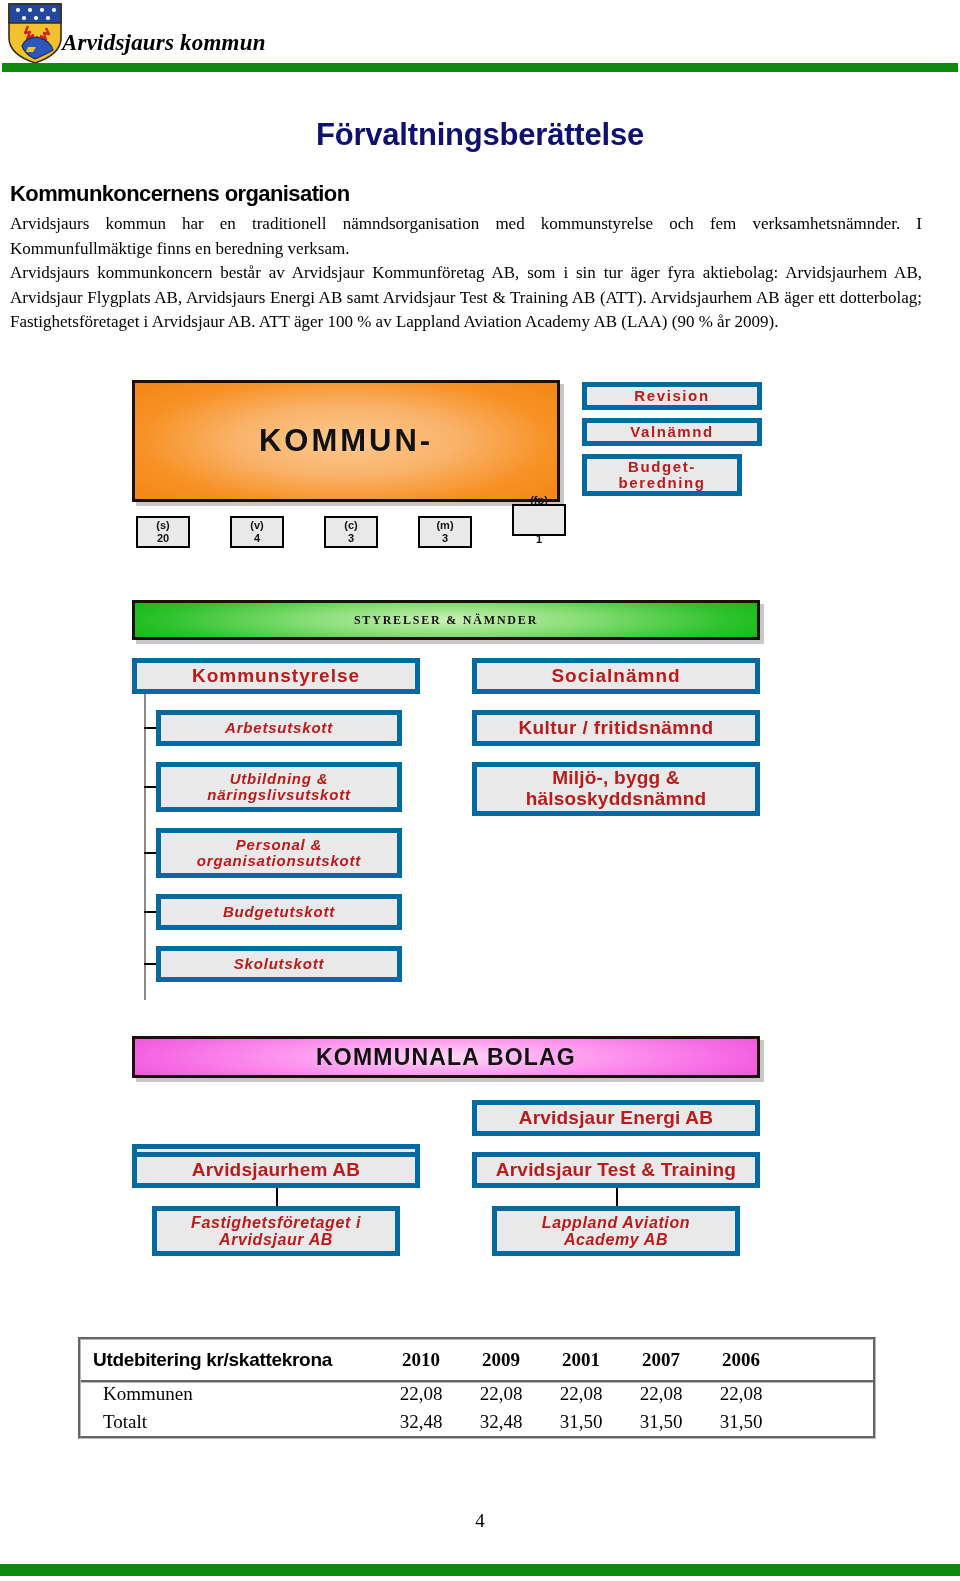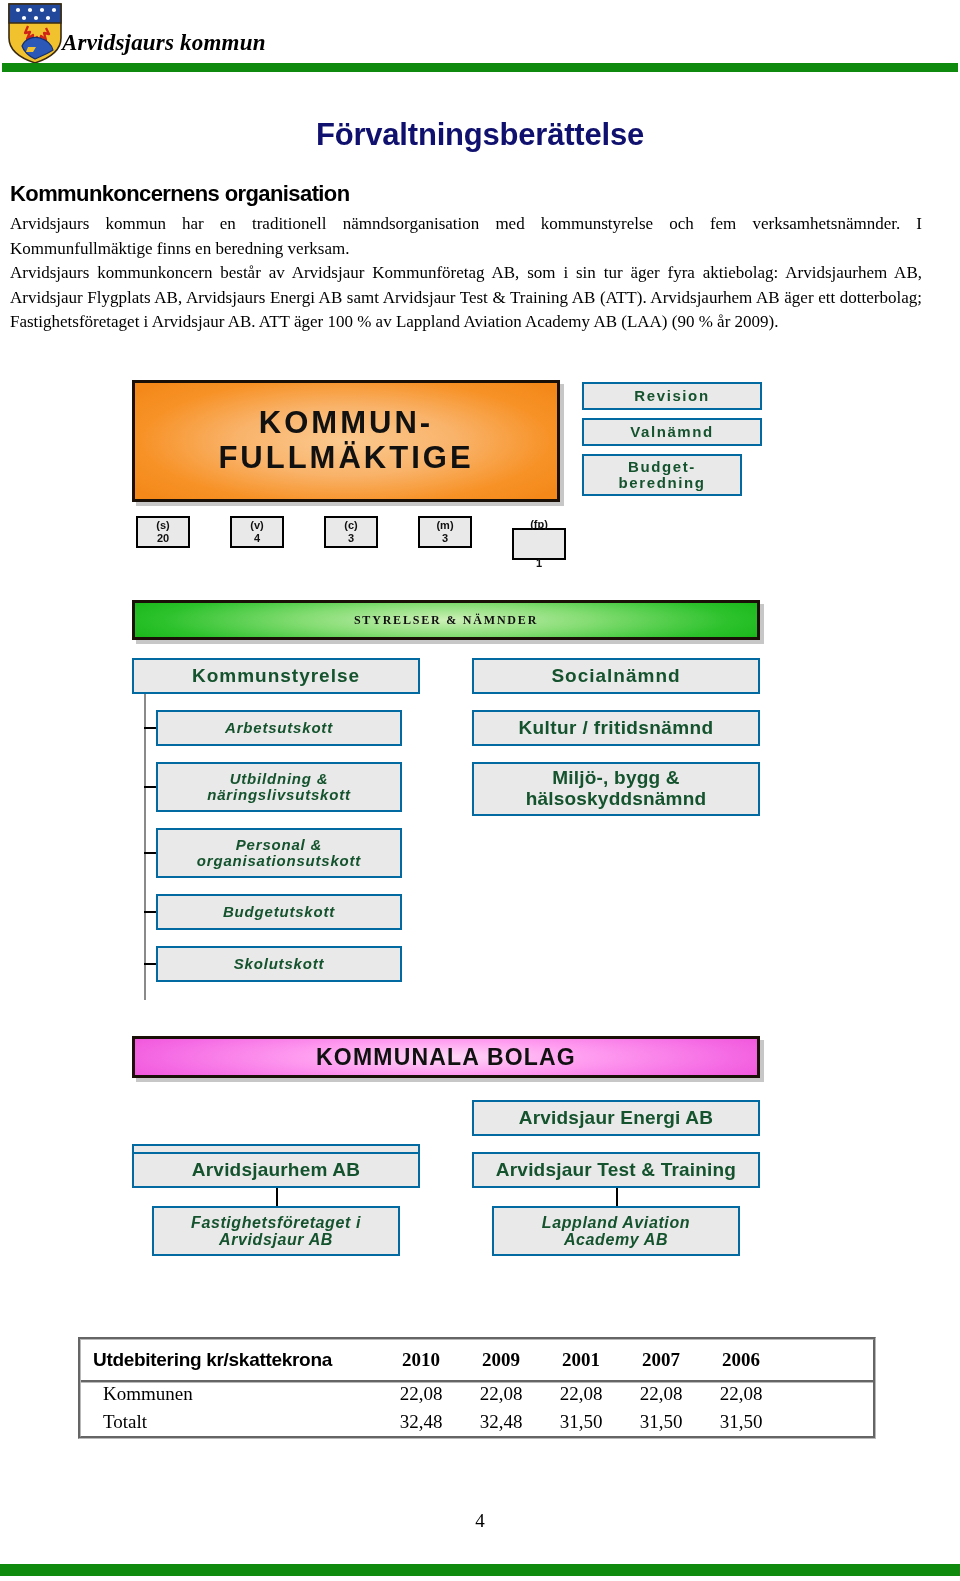--- a/index.html
+++ b/index.html
@@ -86,24 +86,24 @@
   .orgchart {
     position: absolute;
     left: 130px; top: 376px;
     width: 700px;
     height: 920px;
   }
   .node {
     position: absolute;
     box-sizing: border-box;
     background: #e9e9e9;
-    border: 2px solid #0369a1;
-    font-family: "Liberation Sans", "DejaVu Sans", sans-serif;
-    font-weight: bold;
-    color: #14532d;
+    border: 5px solid #0369a1;
+    font-family: "Liberation Sans", "DejaVu Sans", sans-serif;
+    font-weight: bold;
+    color: #b91c1c;
     display: flex;
     align-items: center;
     justify-content: center;
     text-align: center;
     line-height: 1.08;
     letter-spacing: 0.4px;
   }
 
   
   .banner {
@@ -162,21 +162,21 @@
     display: flex;
     flex-direction: column;
     align-items: center;
     justify-content: center;
     line-height: 1.22;
   }
   .p0 { left: 6px;   top: 140px; }
   .p1 { left: 100px; top: 140px; }
   .p2 { left: 194px; top: 140px; }
   .p3 { left: 288px; top: 140px; }
-  .p4 { left: 382px; top: 152px; gap: 26px; }
+  .p4 { left: 382px; top: 128px; gap: 26px; }
 
   
   .n-ks        { left: 2px;  top: 282px; width: 288px; height: 36px; font-size: 19px; letter-spacing: 1px; }
   .n-au        { left: 26px; top: 334px; width: 246px; height: 36px; font-size: 15px; font-style: italic; letter-spacing: 0.8px;}
   .n-utb       { left: 26px; top: 386px; width: 246px; height: 50px; font-size: 15px; font-style: italic; letter-spacing: 0.8px;}
   .n-pers      { left: 26px; top: 452px; width: 246px; height: 50px; font-size: 15px; font-style: italic; letter-spacing: 0.8px;}
   .n-budu      { left: 26px; top: 518px; width: 246px; height: 36px; font-size: 15px; font-style: italic; letter-spacing: 0.8px;}
   .n-skol      { left: 26px; top: 570px; width: 246px; height: 36px; font-size: 15px; font-style: italic; letter-spacing: 0.8px;}
 
   
@@ -309,21 +309,20 @@
 <div class="body-copy">
   <p>Arvidsjaurs kommun har en traditionell nämndsorganisation med kommunstyrelse och fem verksamhetsnämnder. I Kommunfullmäktige finns en beredning verksam.</p>
   <p>Arvidsjaurs kommunkoncern består av Arvidsjaur Kommunföretag AB, som i sin tur äger fyra aktiebolag: Arvidsjaurhem AB, Arvidsjaur Flygplats AB, Arvidsjaurs Energi AB samt Arvidsjaur Test &amp; Training AB (ATT). Arvidsjaurhem AB äger ett dotterbolag; Fastighetsföretaget i Arvidsjaur AB. ATT äger 100 % av Lappland Aviation Academy AB (LAA) (90 % år 2009).</p>
 </div>
 
 <div class="orgchart">
 
   <div class="banner banner-kf">
     <div>
       <div>KOMMUN-</div>
-      <div>FULLMÄKTIGE</div>
     </div>
   </div>
 
   <div class="node n-revision">
     <span>Revision</span>
   </div>
   <div class="node n-valnamnd">
     <span>Valnämnd</span>
   </div>
   <div class="node n-budgetber">

